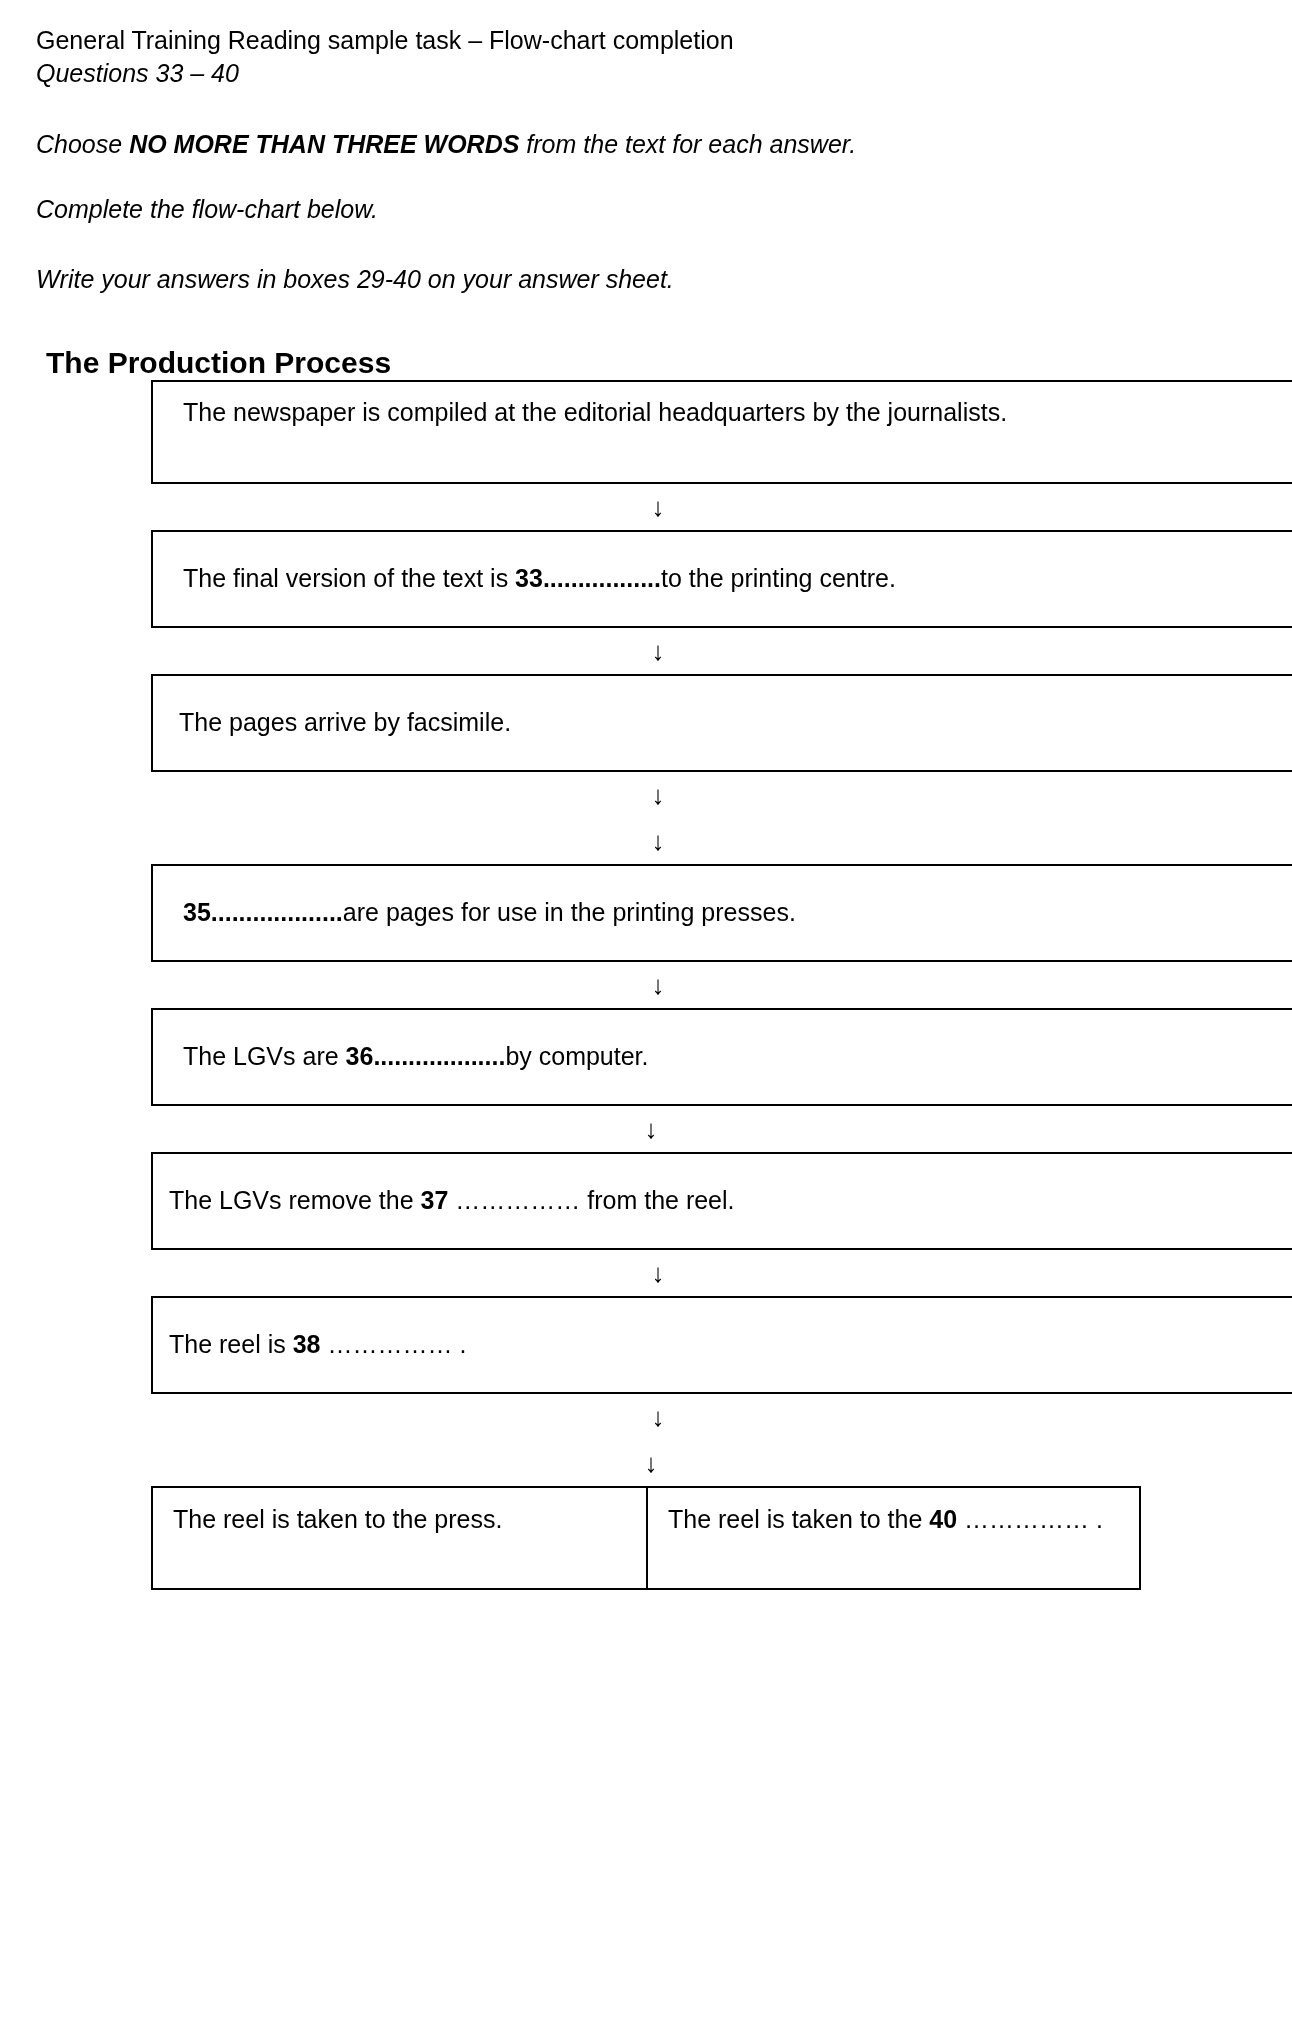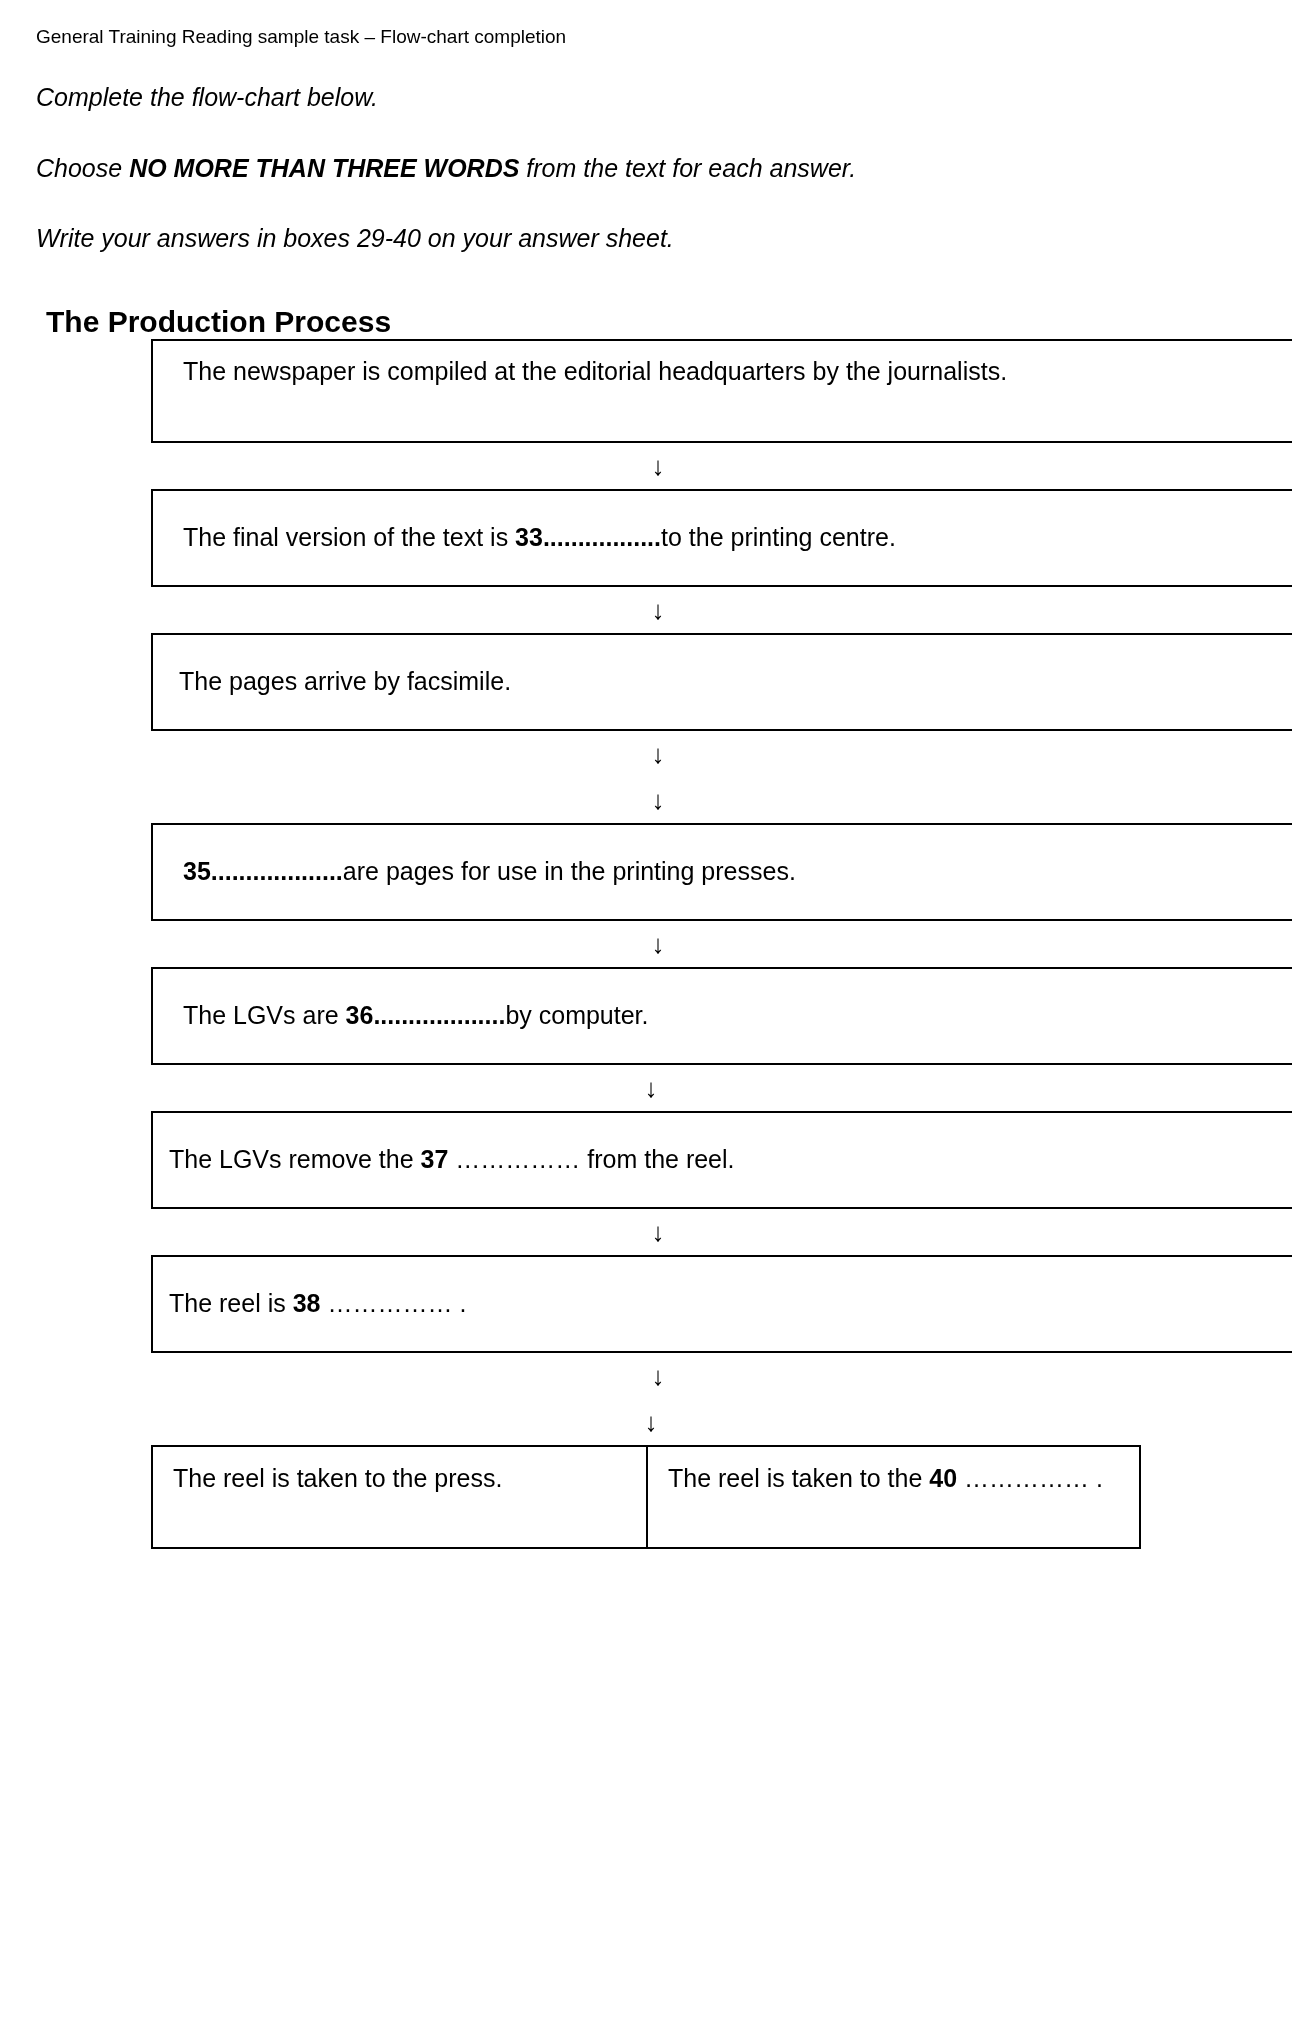--- a/index.html
+++ b/index.html
@@ -14,21 +14,21 @@
     -webkit-font-smoothing: antialiased;
   }
   .page {
     position: relative;
     width: 1292px;
     min-height: 2036px;
     box-sizing: border-box;
     padding: 24px 36px 0 36px;
   }
   .header-line {
-    font-size: 19px;
+    font-size: 25px;
     line-height: 1.32;
     white-space: nowrap;
   }
   .header-line.italic {
     font-style: italic;
   }
   .instr {
     font-size: 25px;
     font-style: italic;
     line-height: 1.3;
@@ -112,27 +112,28 @@
     padding-top: 14px;
     min-height: 104px;
   }
 </style>
 </head>
 <body>
 
 <div class="page">
 
   <div class="header-line">General Training Reading sample task – Flow-chart completion</div>
-
-  <div class="instr">Complete the flow-chart below.</div>
+  <div class="header-line italic">Questions 33 – 40</div>
 
   <div class="instr second">
     <span>Choose </span><b>NO MORE THAN THREE WORDS</b><span> from the text for each answer.</span>
   </div>
 
+  <div class="instr">Complete the flow-chart below.</div>
+
   <div class="instr third">Write your answers in boxes 29-40 on your answer sheet.</div>
 
   <div class="chart-title">The Production Process</div>
 
   <div class="flow">
 
     <div class="box first-box indent-1">
       <span class="txt">The newspaper is compiled at the editorial headquarters by the journalists.</span>
     </div>
 

